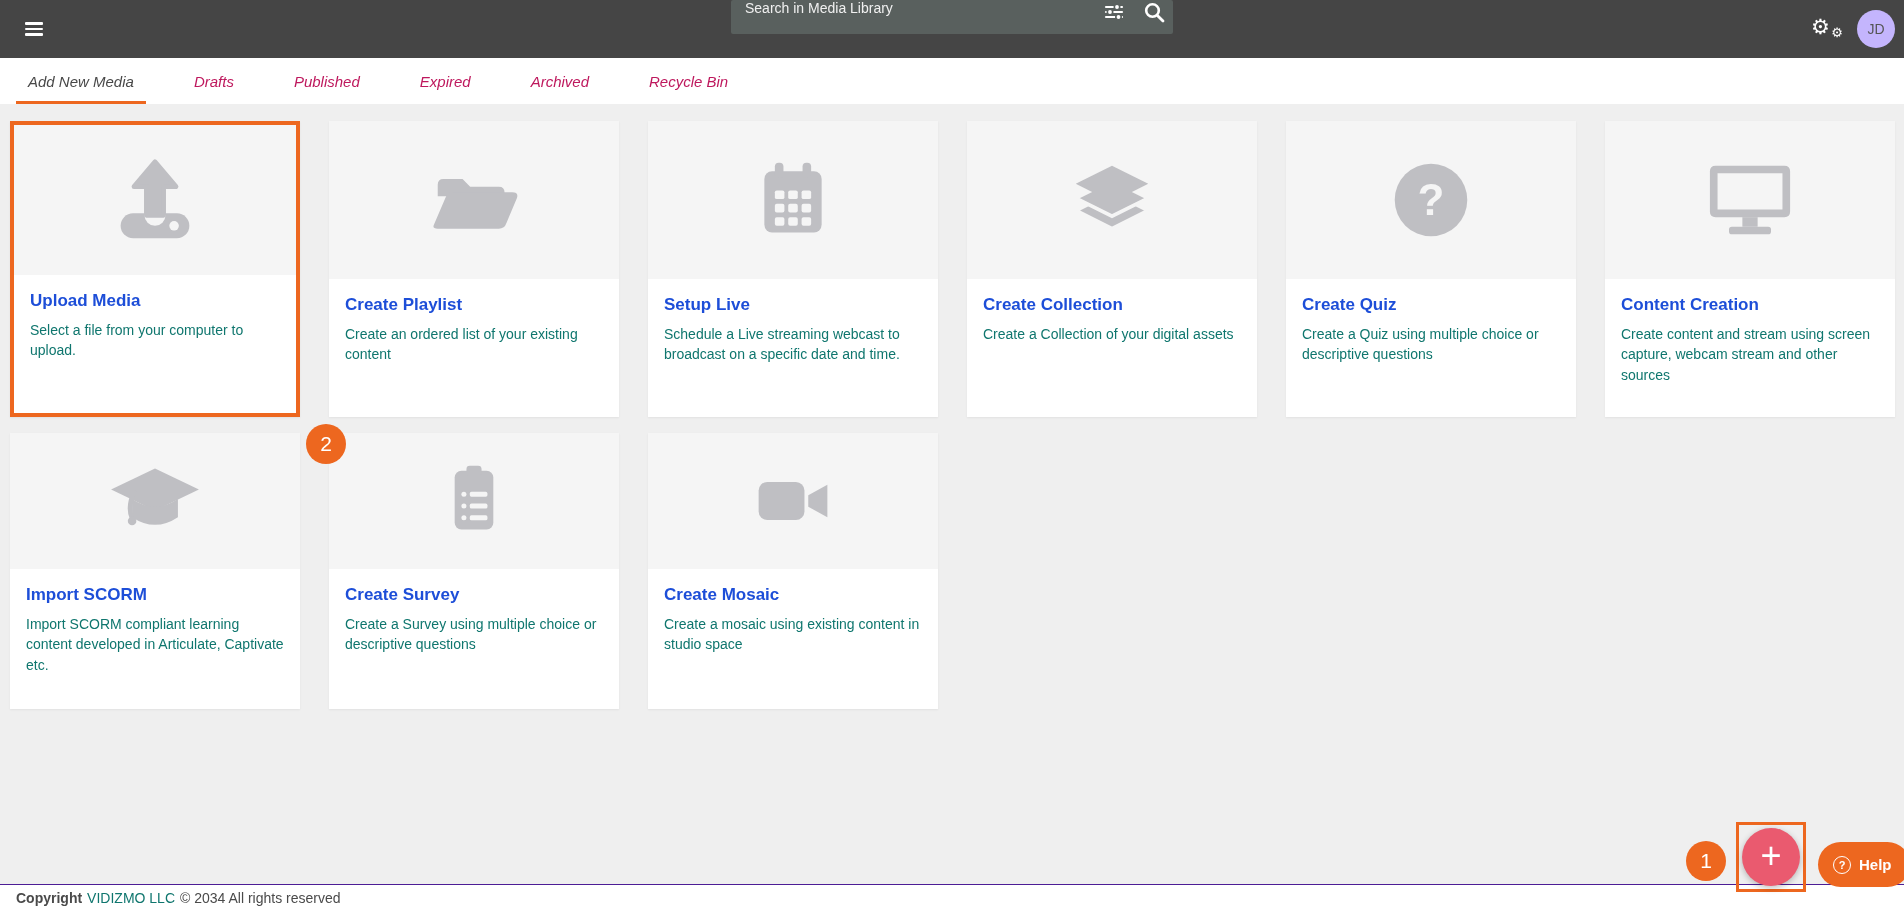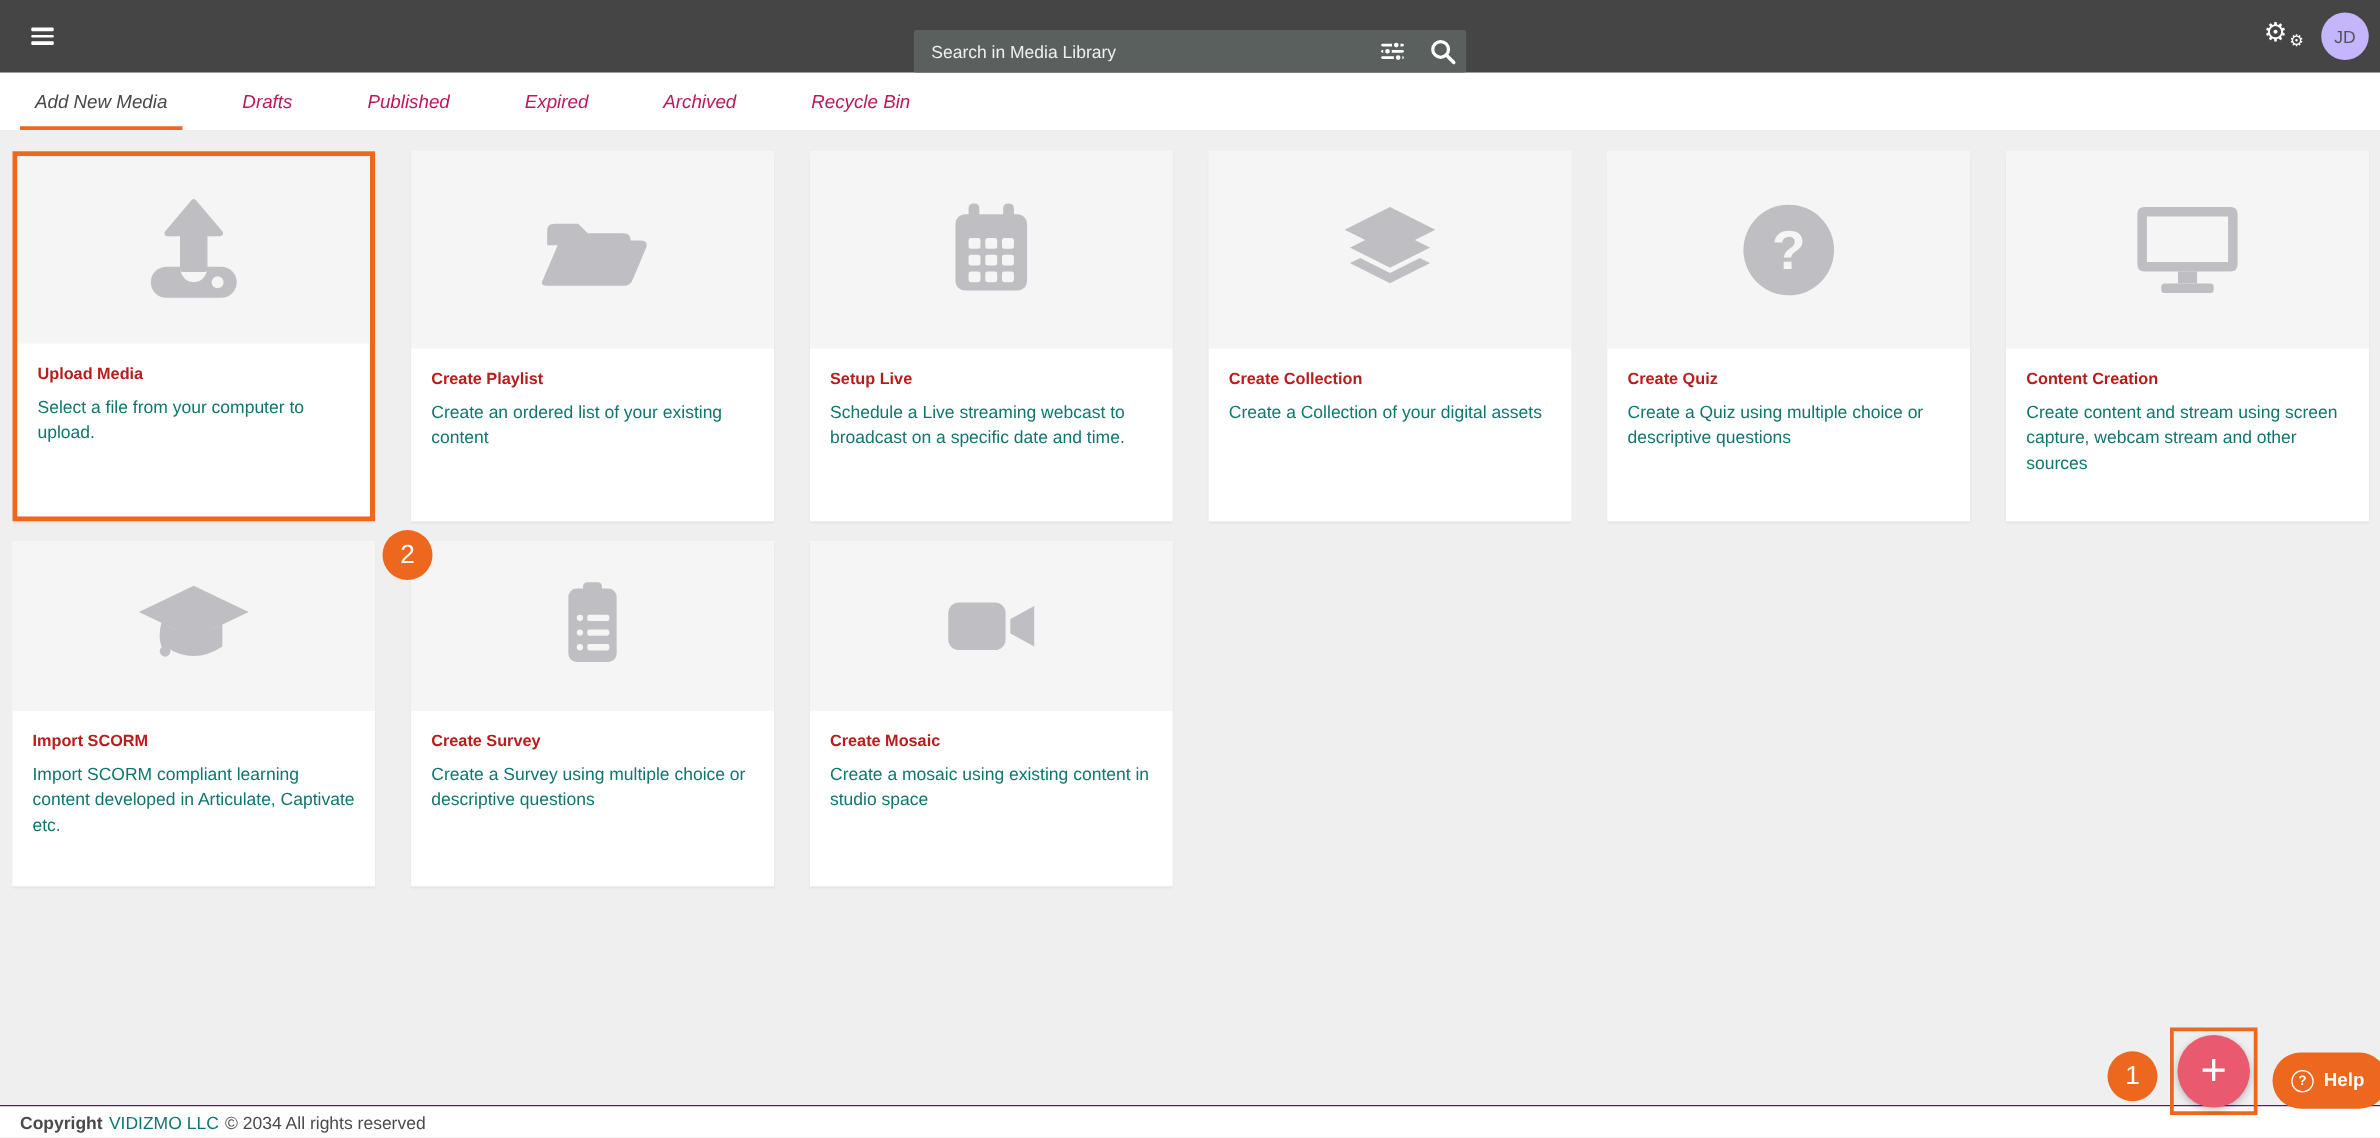--- a/index.html
+++ b/index.html
@@ -13,22 +13,22 @@
 
   
   .topbar {
     height:58px; background:#454545; position:relative;
     display:flex; align-items:center;
   }
   .hamburger { margin-left:25px; width:18px; cursor:pointer; }
   .hamburger span { display:block; height:2.5px; background:#fff; margin:3px 0; border-radius:1px; }
 
   .searchbar {
-    position:absolute; left:50%; top:24px; transform:translateX(-50%);
-    width:442px; height:34px; background:#59605e; display:flex; align-items:center;
+    position:absolute; left:50%; top:0; transform:translateX(-50%);
+    width:442px; height:34px; background:#59605e; display:flex; align-items:flex-start;
     border-radius:2px;
   }
   .searchbar input {
     flex:1; background:transparent; border:none; outline:none;
     color:#f2f2f2; font-size:14px; padding:0 14px; font-family:"Liberation Sans",sans-serif;
   }
   .searchbar input::placeholder { color:#f0f0f0; opacity:1; }
   .search-divider { width:1px; background:#6e7471; margin:0; }
   .search-iconcell {
     width:39px; display:flex; align-items:center; justify-content:center; cursor:pointer;
@@ -75,21 +75,21 @@
   .row-1 .card { height:276px; }
   .card.highlighted { border:4px solid #ed671f; }
   .card-top {
     background:#f5f5f5; display:flex; align-items:center; justify-content:center;
     flex:0 0 auto;
   }
   .row-0 .card-top { height:158px; }
   .row-1 .card-top { height:136px; }
   .card.highlighted .card-top { height:150px; }
   .card-body { padding:16px 16px 10px 16px; background:#fff; flex:1; }
-  .card-title { font-size:13px; font-weight:bold; color:#b91c1c; margin-bottom:9px; }
+  .card-title { font-size:17px; font-weight:bold; color:#1d4ed8; margin-bottom:9px; }
   .card-desc { font-size:14px; color:#0f766e; line-height:1.45; }
 
   
   .step-badge {
     position:absolute; width:40px; height:40px; border-radius:50%;
     background:#ed671f; color:#fff; font-size:21px;
     display:flex; align-items:center; justify-content:center; z-index:20;
   }
   .badge-2 { left:306px; top:424px; }
   .badge-1 { left:1686px; top:841px; }

